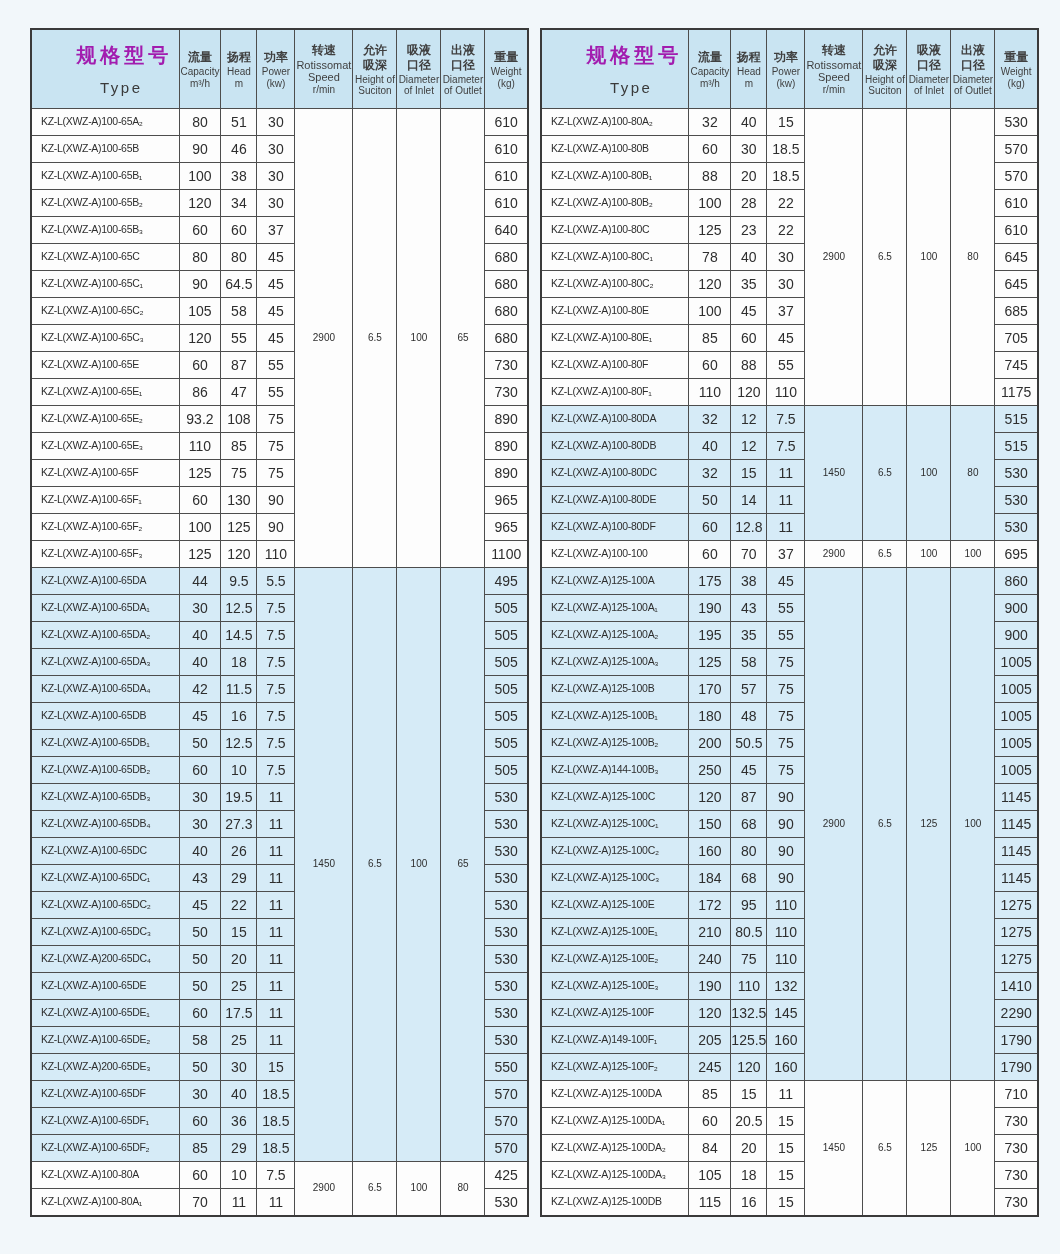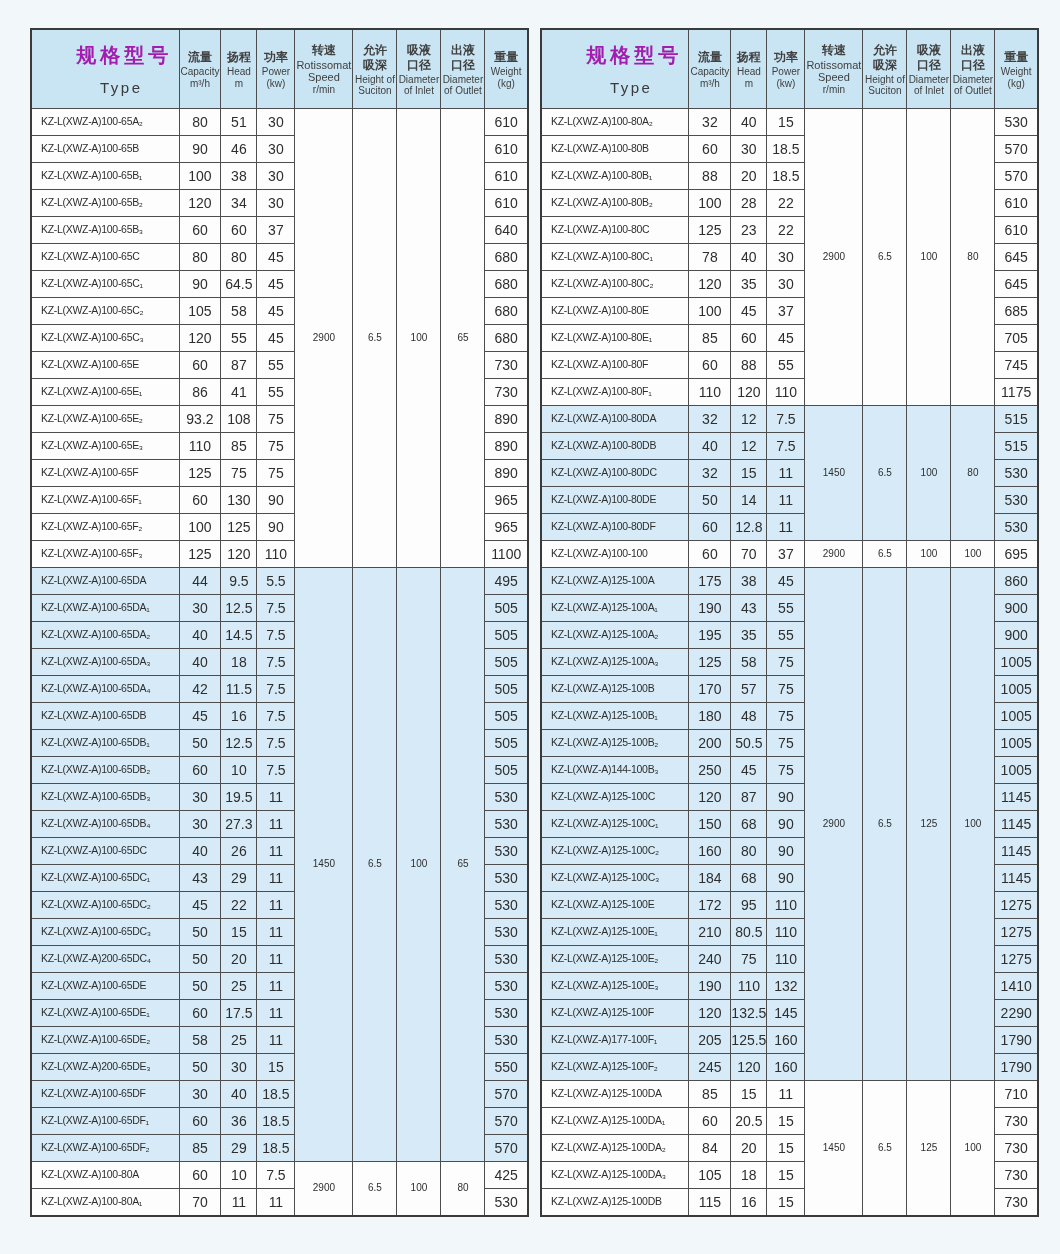--- a/index.html
+++ b/index.html
@@ -204,21 +204,21 @@
           <tr>
             <td class="type-cell">KZ-L(XWZ-A)100-65E</td>
             <td class="num-cell">60</td>
             <td class="num-cell">87</td>
             <td class="num-cell">55</td>
             <td class="num-cell">730</td>
           </tr>
           <tr>
             <td class="type-cell">KZ-L(XWZ-A)100-65E₁</td>
             <td class="num-cell">86</td>
-            <td class="num-cell">41</td>
+            <td class="num-cell">47</td>
             <td class="num-cell">55</td>
             <td class="num-cell">730</td>
           </tr>
           <tr>
             <td class="type-cell">KZ-L(XWZ-A)100-65E₂</td>
             <td class="num-cell">93.2</td>
             <td class="num-cell">108</td>
             <td class="num-cell">75</td>
             <td class="num-cell">890</td>
           </tr>
@@ -746,21 +746,21 @@
             <td class="num-cell">1410</td>
           </tr>
           <tr class="blue">
             <td class="type-cell">KZ-L(XWZ-A)125-100F</td>
             <td class="num-cell">120</td>
             <td class="num-cell">132.5</td>
             <td class="num-cell">145</td>
             <td class="num-cell">2290</td>
           </tr>
           <tr class="blue">
-            <td class="type-cell">KZ-L(XWZ-A)177-100F₁</td>
+            <td class="type-cell">KZ-L(XWZ-A)149-100F₁</td>
             <td class="num-cell">205</td>
             <td class="num-cell">125.5</td>
             <td class="num-cell">160</td>
             <td class="num-cell">1790</td>
           </tr>
           <tr class="blue">
             <td class="type-cell">KZ-L(XWZ-A)125-100F₂</td>
             <td class="num-cell">245</td>
             <td class="num-cell">120</td>
             <td class="num-cell">160</td>

